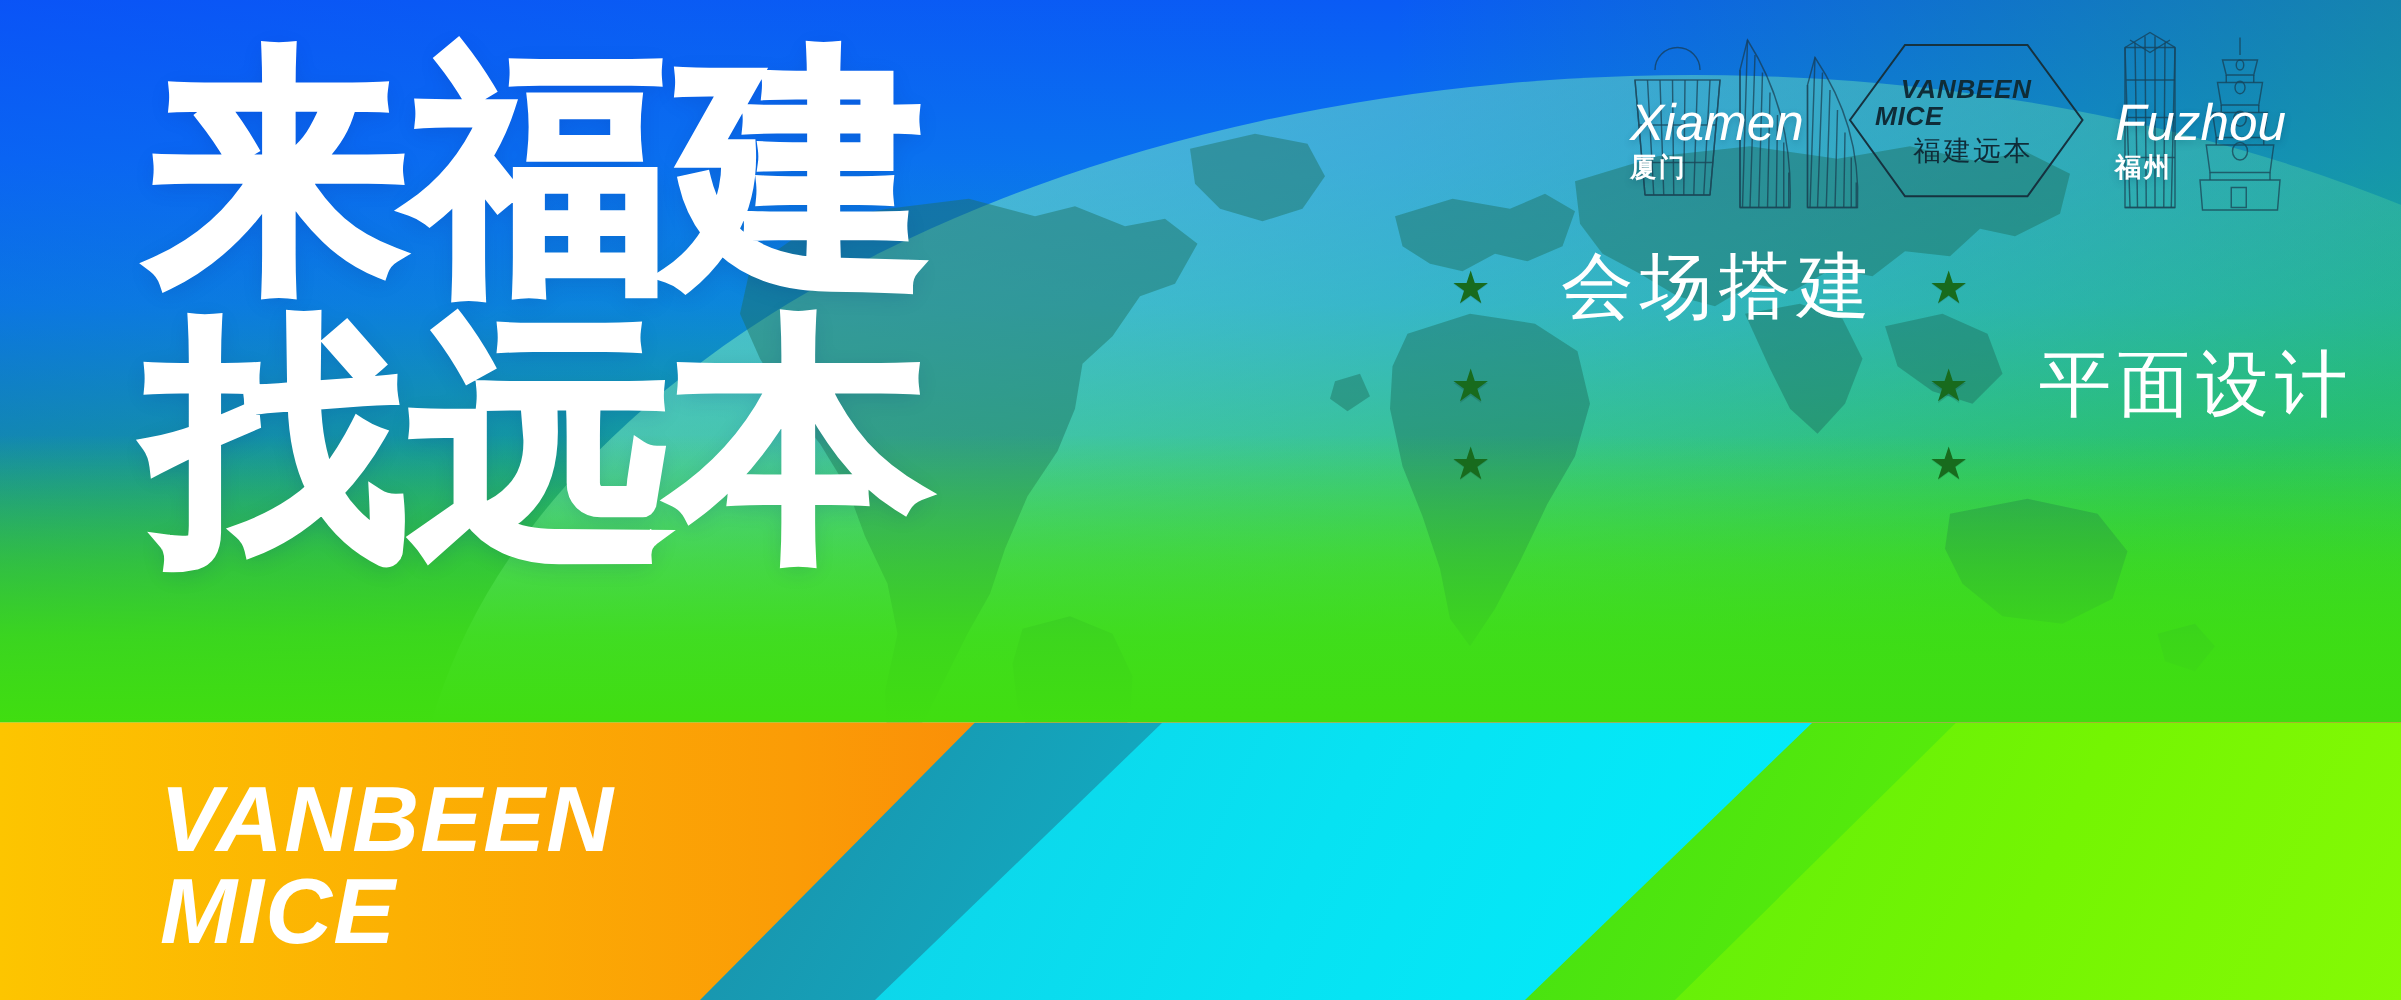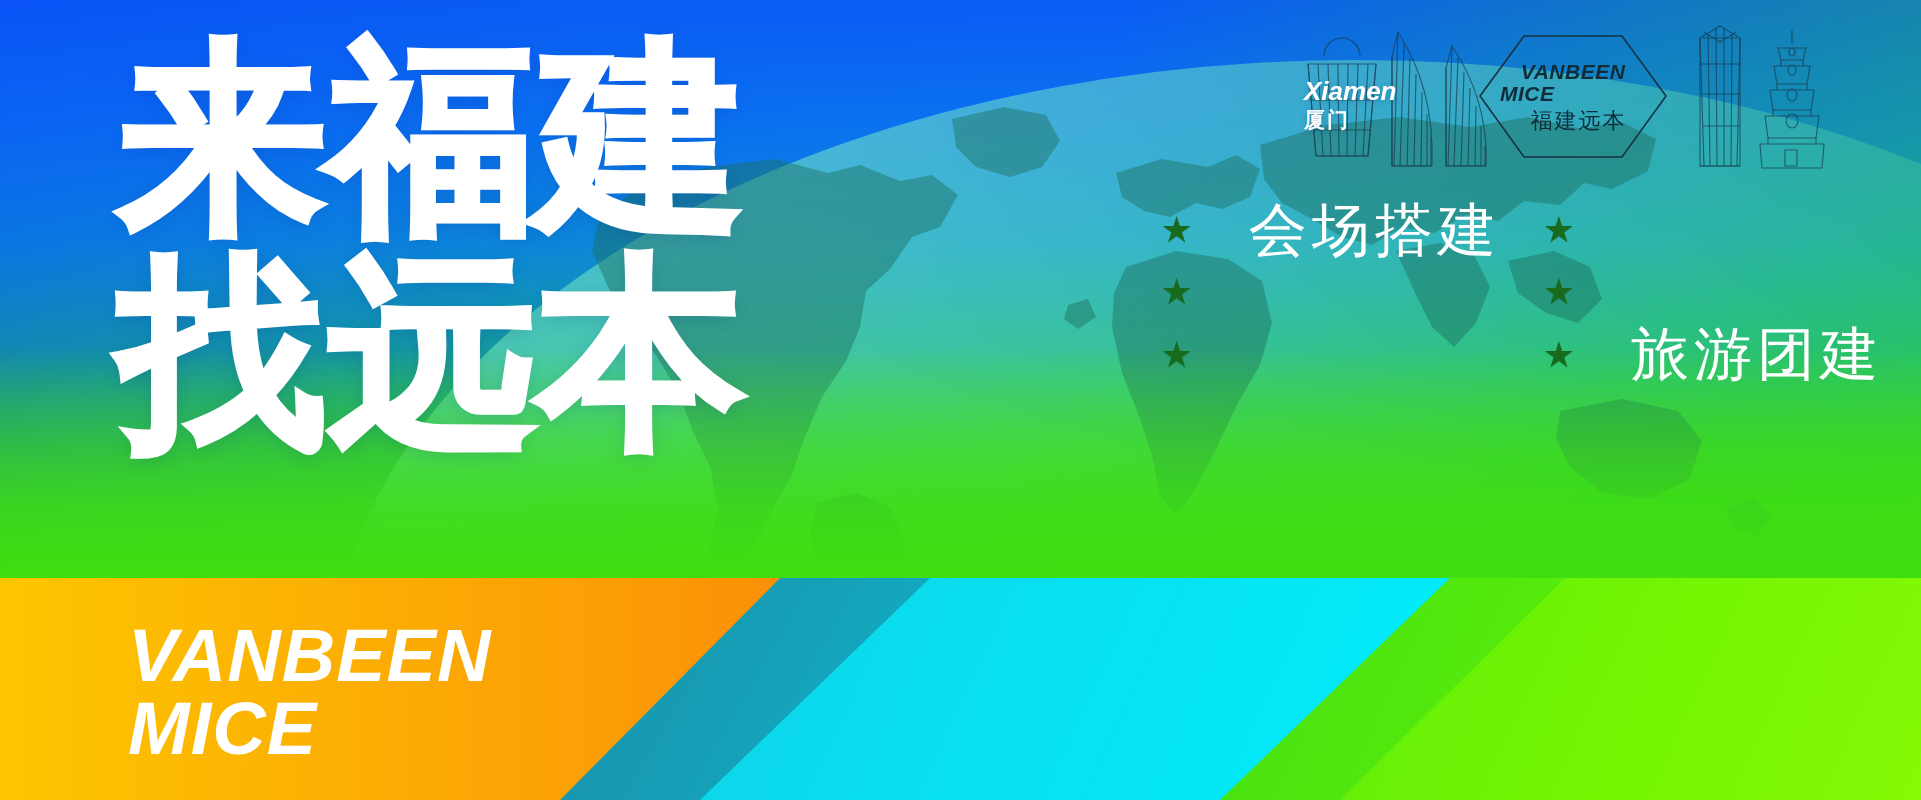--- a/index.html
+++ b/index.html
@@ -118,21 +118,21 @@
   .landmarks{
     position:absolute; inset:0; width:600px; height:170px;
   }
   .landmarks *{ stroke:#17384a; fill:none; stroke-width:1.15; opacity:0.82; }
 
   .city{
     position:absolute; color:#fff; z-index:8;
     text-shadow:0 2px 6px rgba(0,60,90,0.25);
   }
   .city .en{
-    font-size:26px; font-weight:700; font-style:italic;
+    font-size:41px; font-weight:400; font-style:italic;
     letter-spacing:0px; line-height:1;text-align:right;
   }
   .city .cn{
     font-size:21px; font-weight:700; letter-spacing:2px;
     line-height:1.2; margin-top:3px;
   }
   .city.xiamen{ left:4px; top:70px; }
   .city.fuzhou{ left:392px; top:70px; }
 
   .hexlogo{
@@ -245,28 +245,28 @@
       </div>
       <div class="svc">
         <span class="svc-star">★</span>
       </div>
 
       <div class="svc">
         <span class="svc-star">★</span>
       </div>
       <div class="svc">
         <span class="svc-star">★</span>
-      </div>
-
-      <div class="svc">
-        <span class="svc-star">★</span>
-      </div>
-      <div class="svc">
-        <span class="svc-star">★</span>
-        <span class="svc-label">旅游团建</span>
+        <span class="svc-label">平面设计</span>
+      </div>
+
+      <div class="svc">
+        <span class="svc-star">★</span>
+      </div>
+      <div class="svc">
+        <span class="svc-star">★</span>
       </div>
 
     </div>
 
     <div class="citybar">
 
       <svg class="landmarks" viewBox="0 0 600 170" aria-hidden="true">
 
         <g>
           <path d="M24 48 a18 18 0 0 1 36 0"></path>
@@ -313,20 +313,24 @@
           <path d="M481 52 L481 58 M503 52 L503 58 M477 76 L477 82 M507 76 L507 82
                    M473 102 L473 108 M511 102 L511 108 M468 130 L468 136 M516 130 L516 136"></path>
         </g>
       </svg>
 
       <div class="city xiamen">
         <div class="en">Xiamen</div>
         <div class="cn">厦门</div>
       </div>
 
+      <div class="city fuzhou">
+        <div class="en">Fuzhou</div>
+        <div class="cn">福州</div>
+      </div>
 
       <div class="hexlogo">
         <svg class="hexshape" viewBox="0 0 190 125" aria-hidden="true">
           <polygon points="46,2 144,2 188,62 144,123 46,123 2,62"></polygon>
         </svg>
         <div class="hex-text">
           <div class="hx1">VANBEEN</div>
           <div class="hx2">MICE</div>
           <div class="hx3">福建远本</div>
         </div>

